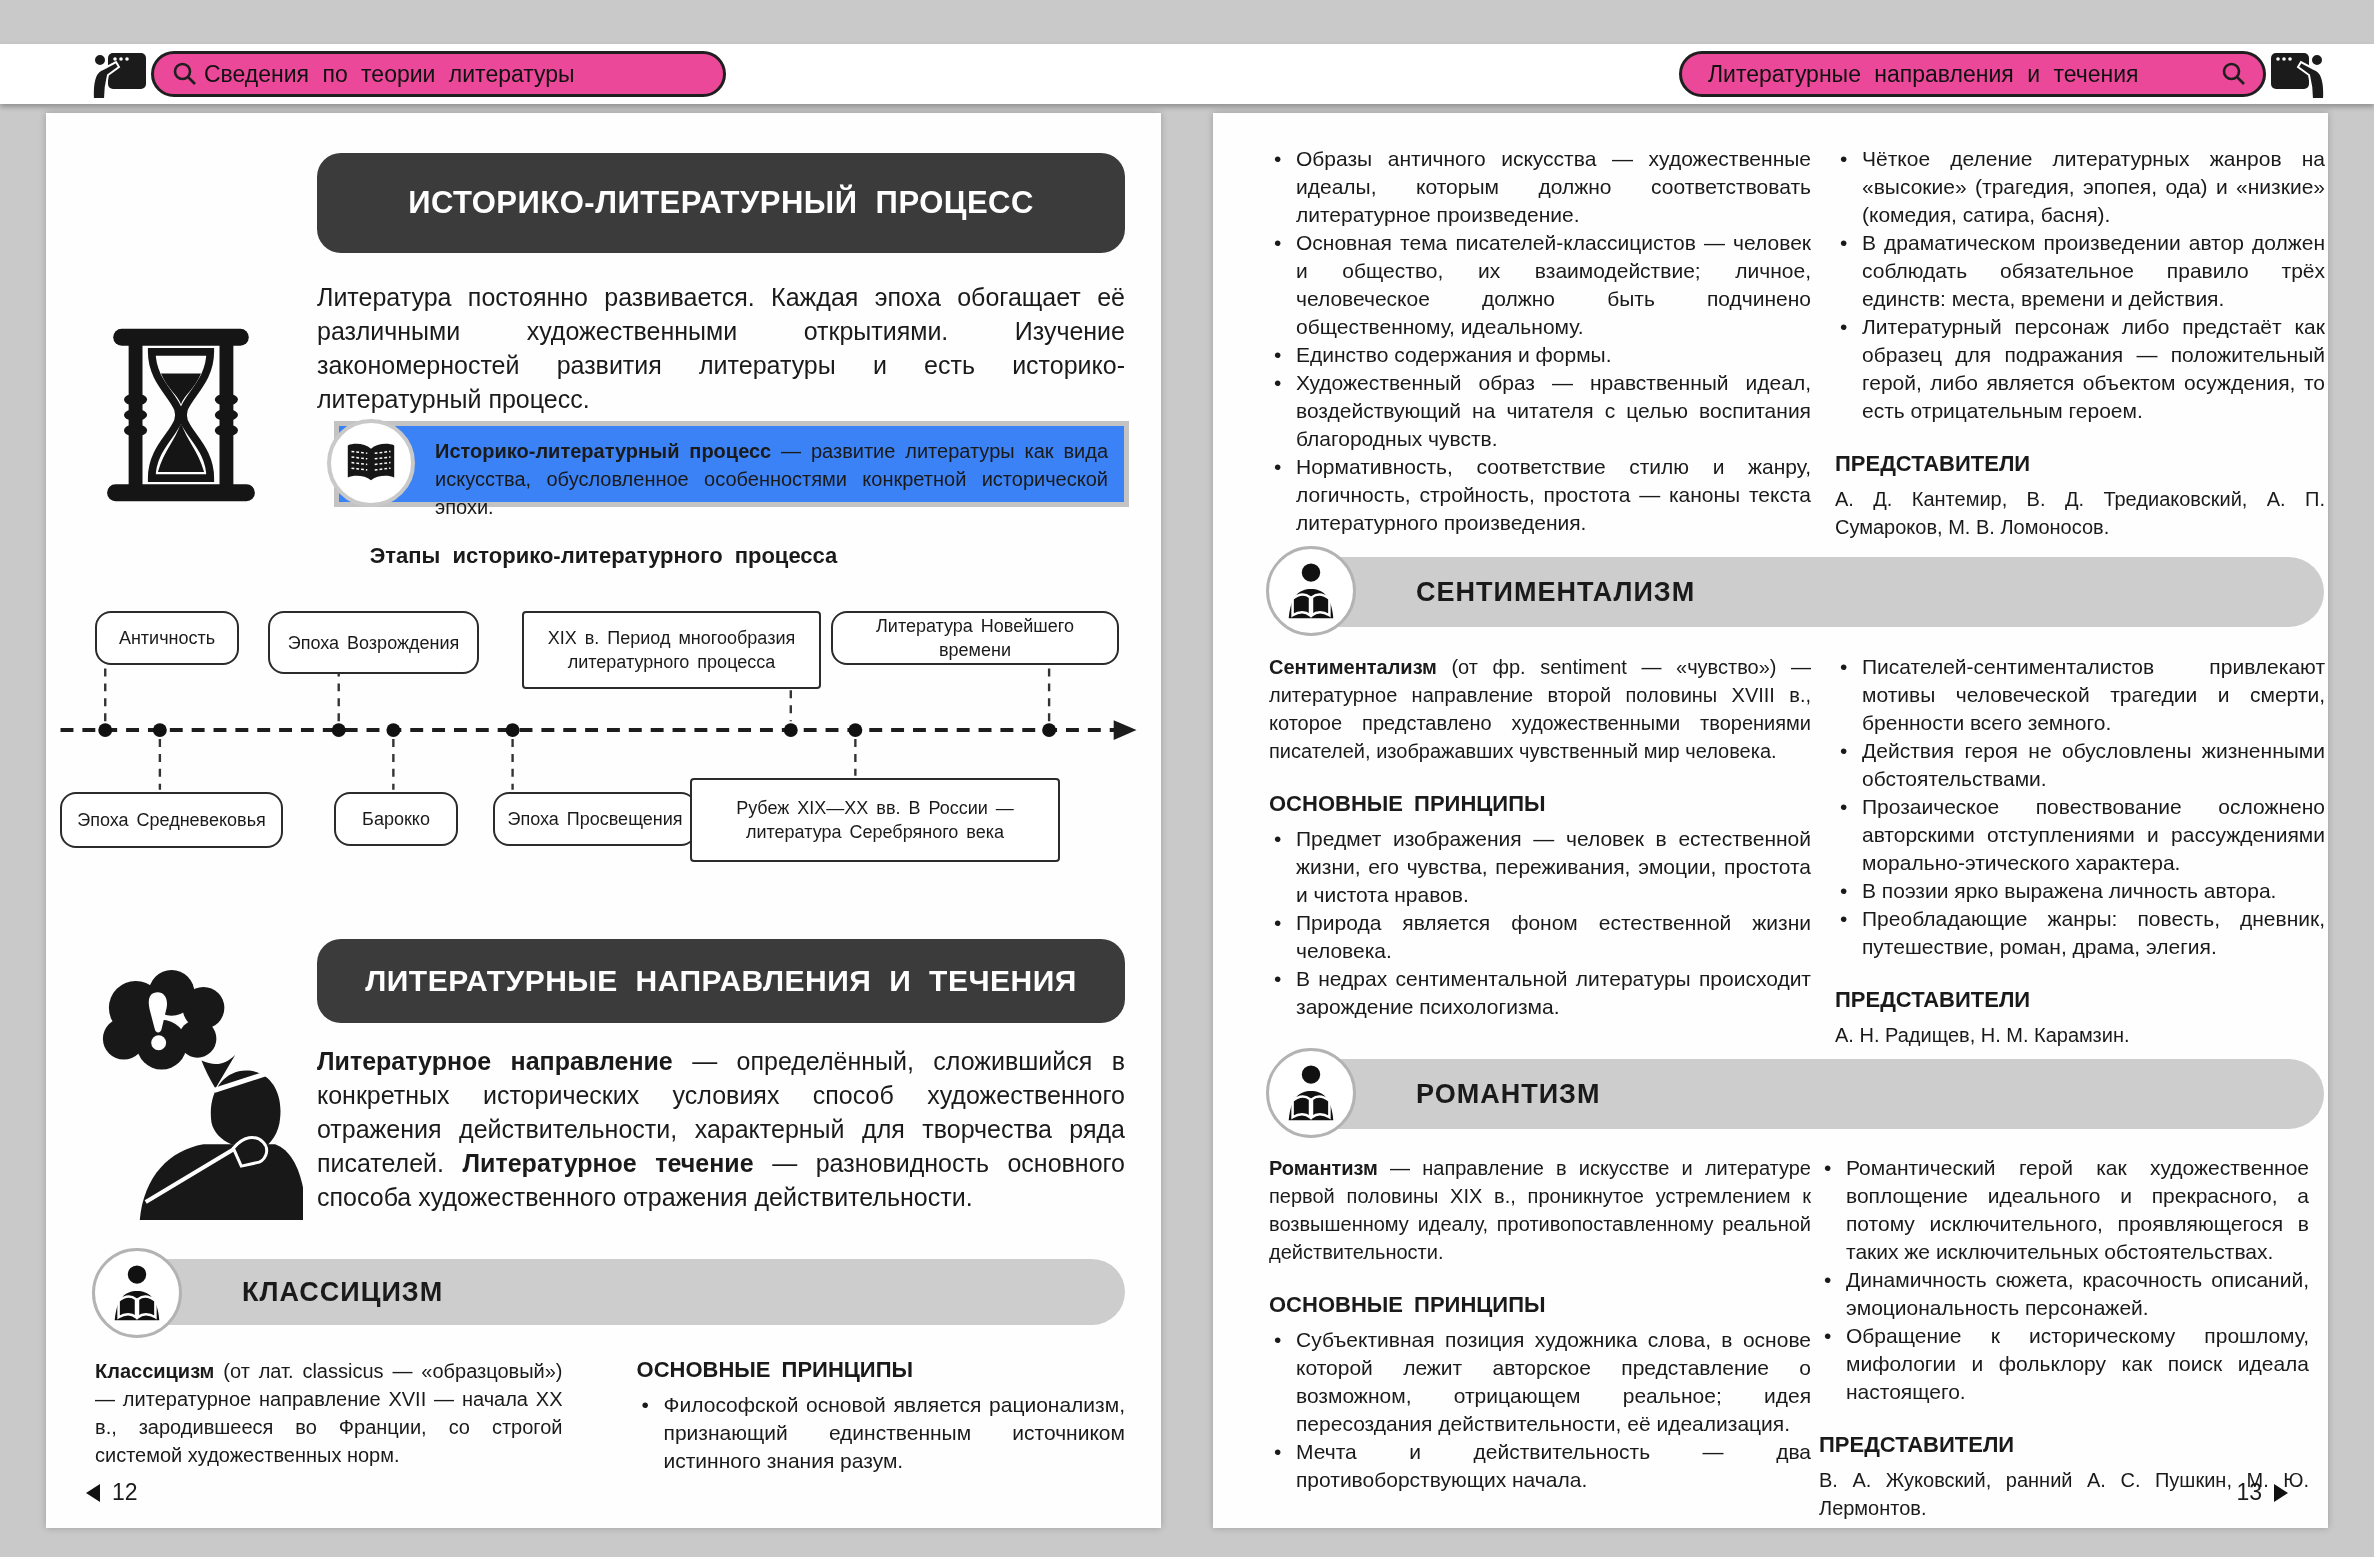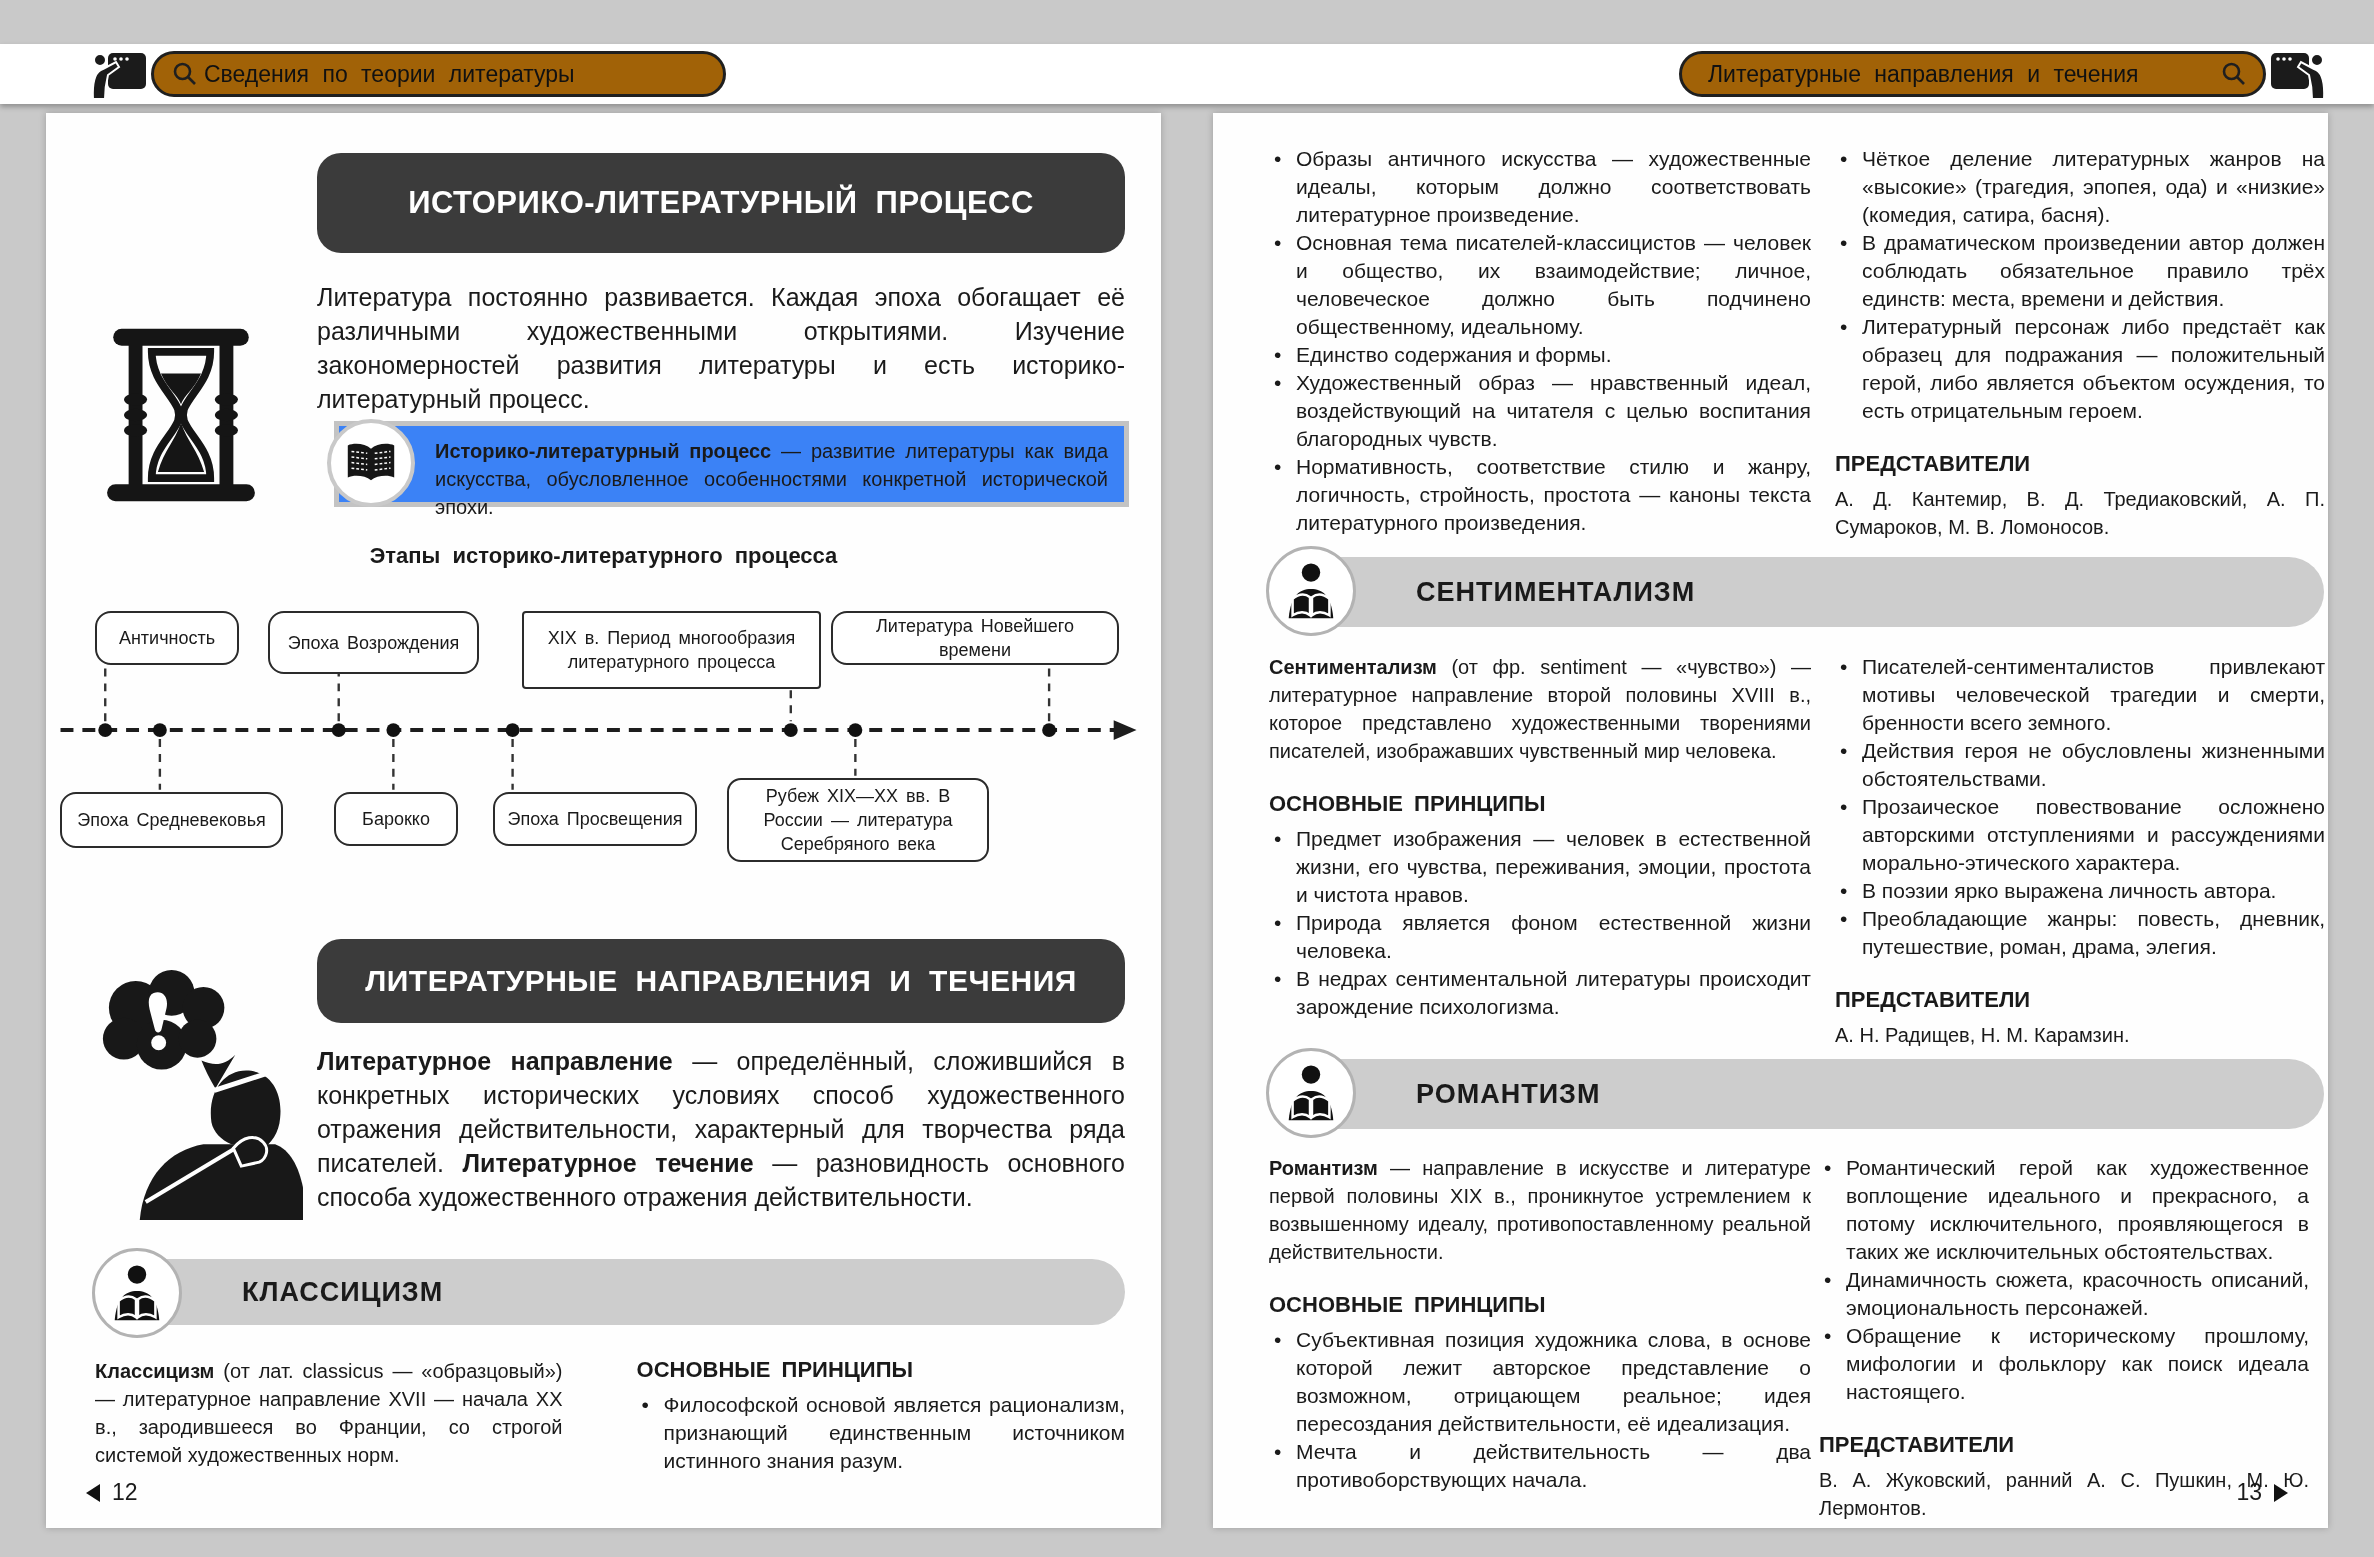--- a/index.html
+++ b/index.html
@@ -8,21 +8,21 @@
     background:#c9c9c9;color:#1a1a1a;
     font-family:"Liberation Sans","DejaVu Sans",sans-serif;
   }
   
   .topbar{position:absolute;left:0;top:44px;width:2374px;height:60px;background:#ffffff;
           box-shadow:0 3px 5px rgba(0,0,0,.28);}
   .app-icon{position:absolute;top:5px;width:58px;height:50px;}
   .app-icon.left{left:90px;}
   .app-icon.right{left:2269px;}
   .search-pill{position:absolute;top:7px;height:46px;border:3px solid #1f1f1f;border-radius:26px;
-               background:#a16207;display:flex;align-items:center;box-sizing:border-box;}
+               background:#ec4899;display:flex;align-items:center;box-sizing:border-box;}
   .pill-left{left:151px;width:575px;padding:0 14px;}
   .pill-right{left:1679px;width:587px;padding:0 12px 0 24px;}
   .search-input{border:none;outline:none;flex:1;font-size:23px;background:transparent;color:#111;
                 font-family:inherit;word-spacing:7px;min-width:0;}
   .mag{display:flex;align-items:center;justify-content:center;width:34px;height:34px;flex:0 0 auto;}
   
   .page{position:absolute;top:113px;width:1115px;height:1415px;background:#fefefe;
         box-shadow:0 0 7px rgba(0,0,0,.22);}
   #left-page{left:46px;}
   #right-page{left:1213px;}
@@ -54,21 +54,21 @@
   .stage-box{position:absolute;background:#fff;border:2px solid #2b2b2b;border-radius:16px;
              display:flex;align-items:center;justify-content:center;text-align:center;
              font-size:18px;line-height:24px;padding:4px 10px;box-sizing:border-box;word-spacing:3px;}
   #stage-t0{left:49px; top:20px; width:144px;height:54px;}
   #stage-t1{left:222px;top:20px; width:211px;height:63px;}
   #stage-t2{left:476px;top:20px; width:299px;height:78px;border-radius:4px;}
   #stage-t3{left:785px;top:20px; width:288px;height:54px;}
   #stage-b0{left:14px; top:201px;width:223px;height:56px;}
   #stage-b1{left:288px;top:201px;width:124px;height:54px;}
   #stage-b2{left:447px;top:201px;width:204px;height:54px;}
-  #stage-b3{left:681px;top:187px;width:262px;height:84px;border-radius:14px;}
+  #stage-b3{left:644px;top:187px;width:370px;height:84px;border-radius:4px;}
   
   .movement-bar{position:absolute;background:#cdcdcd;border-radius:42px;display:flex;align-items:center;}
   .badge{width:90px;height:90px;position:absolute;left:-3px;top:-11px;background:#fff;
          border:3px solid #b3b3b3;border-radius:50%;box-sizing:border-box;
          display:flex;align-items:center;justify-content:center;}
   .movement-title{margin-left:147px;font-weight:bold;font-size:27px;letter-spacing:1px;word-spacing:7px;}
   #lp-class-bar{left:49px;top:1146px;width:1030px;height:66px;}
   #rp-sent-bar{left:56px;top:444px;width:1055px;height:70px;}
   #rp-rom-bar{left:56px;top:946px;width:1055px;height:70px;}
   

